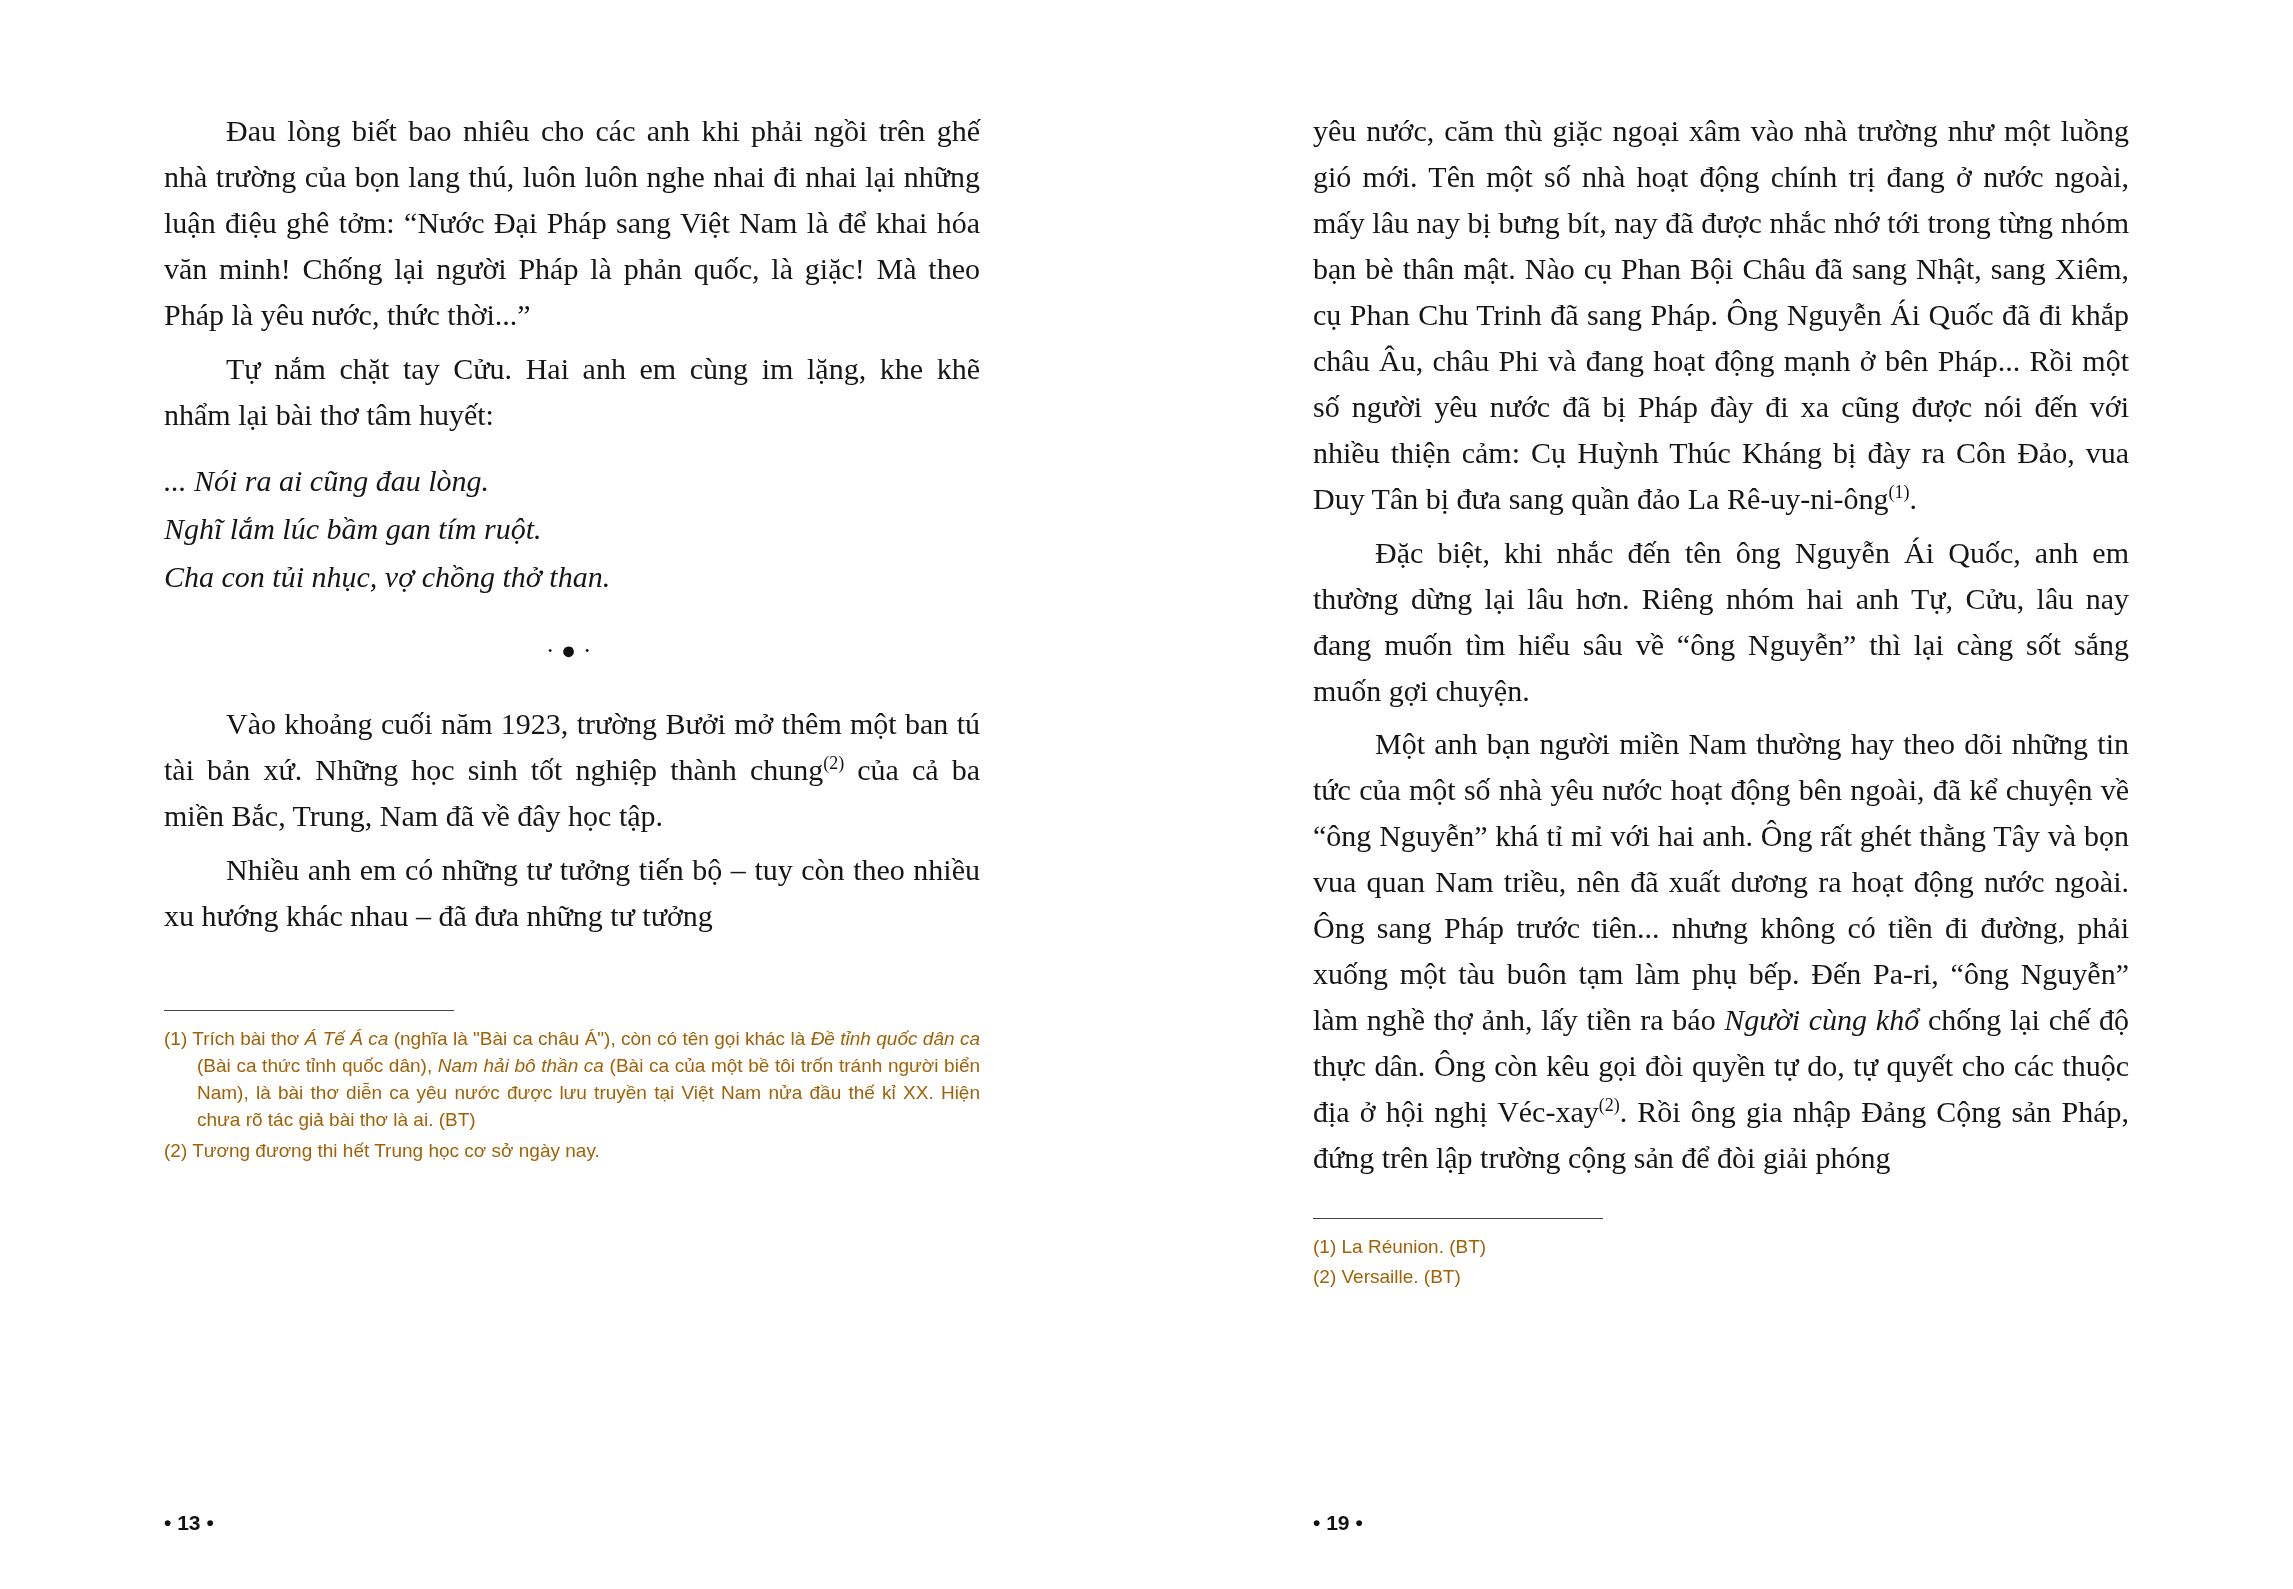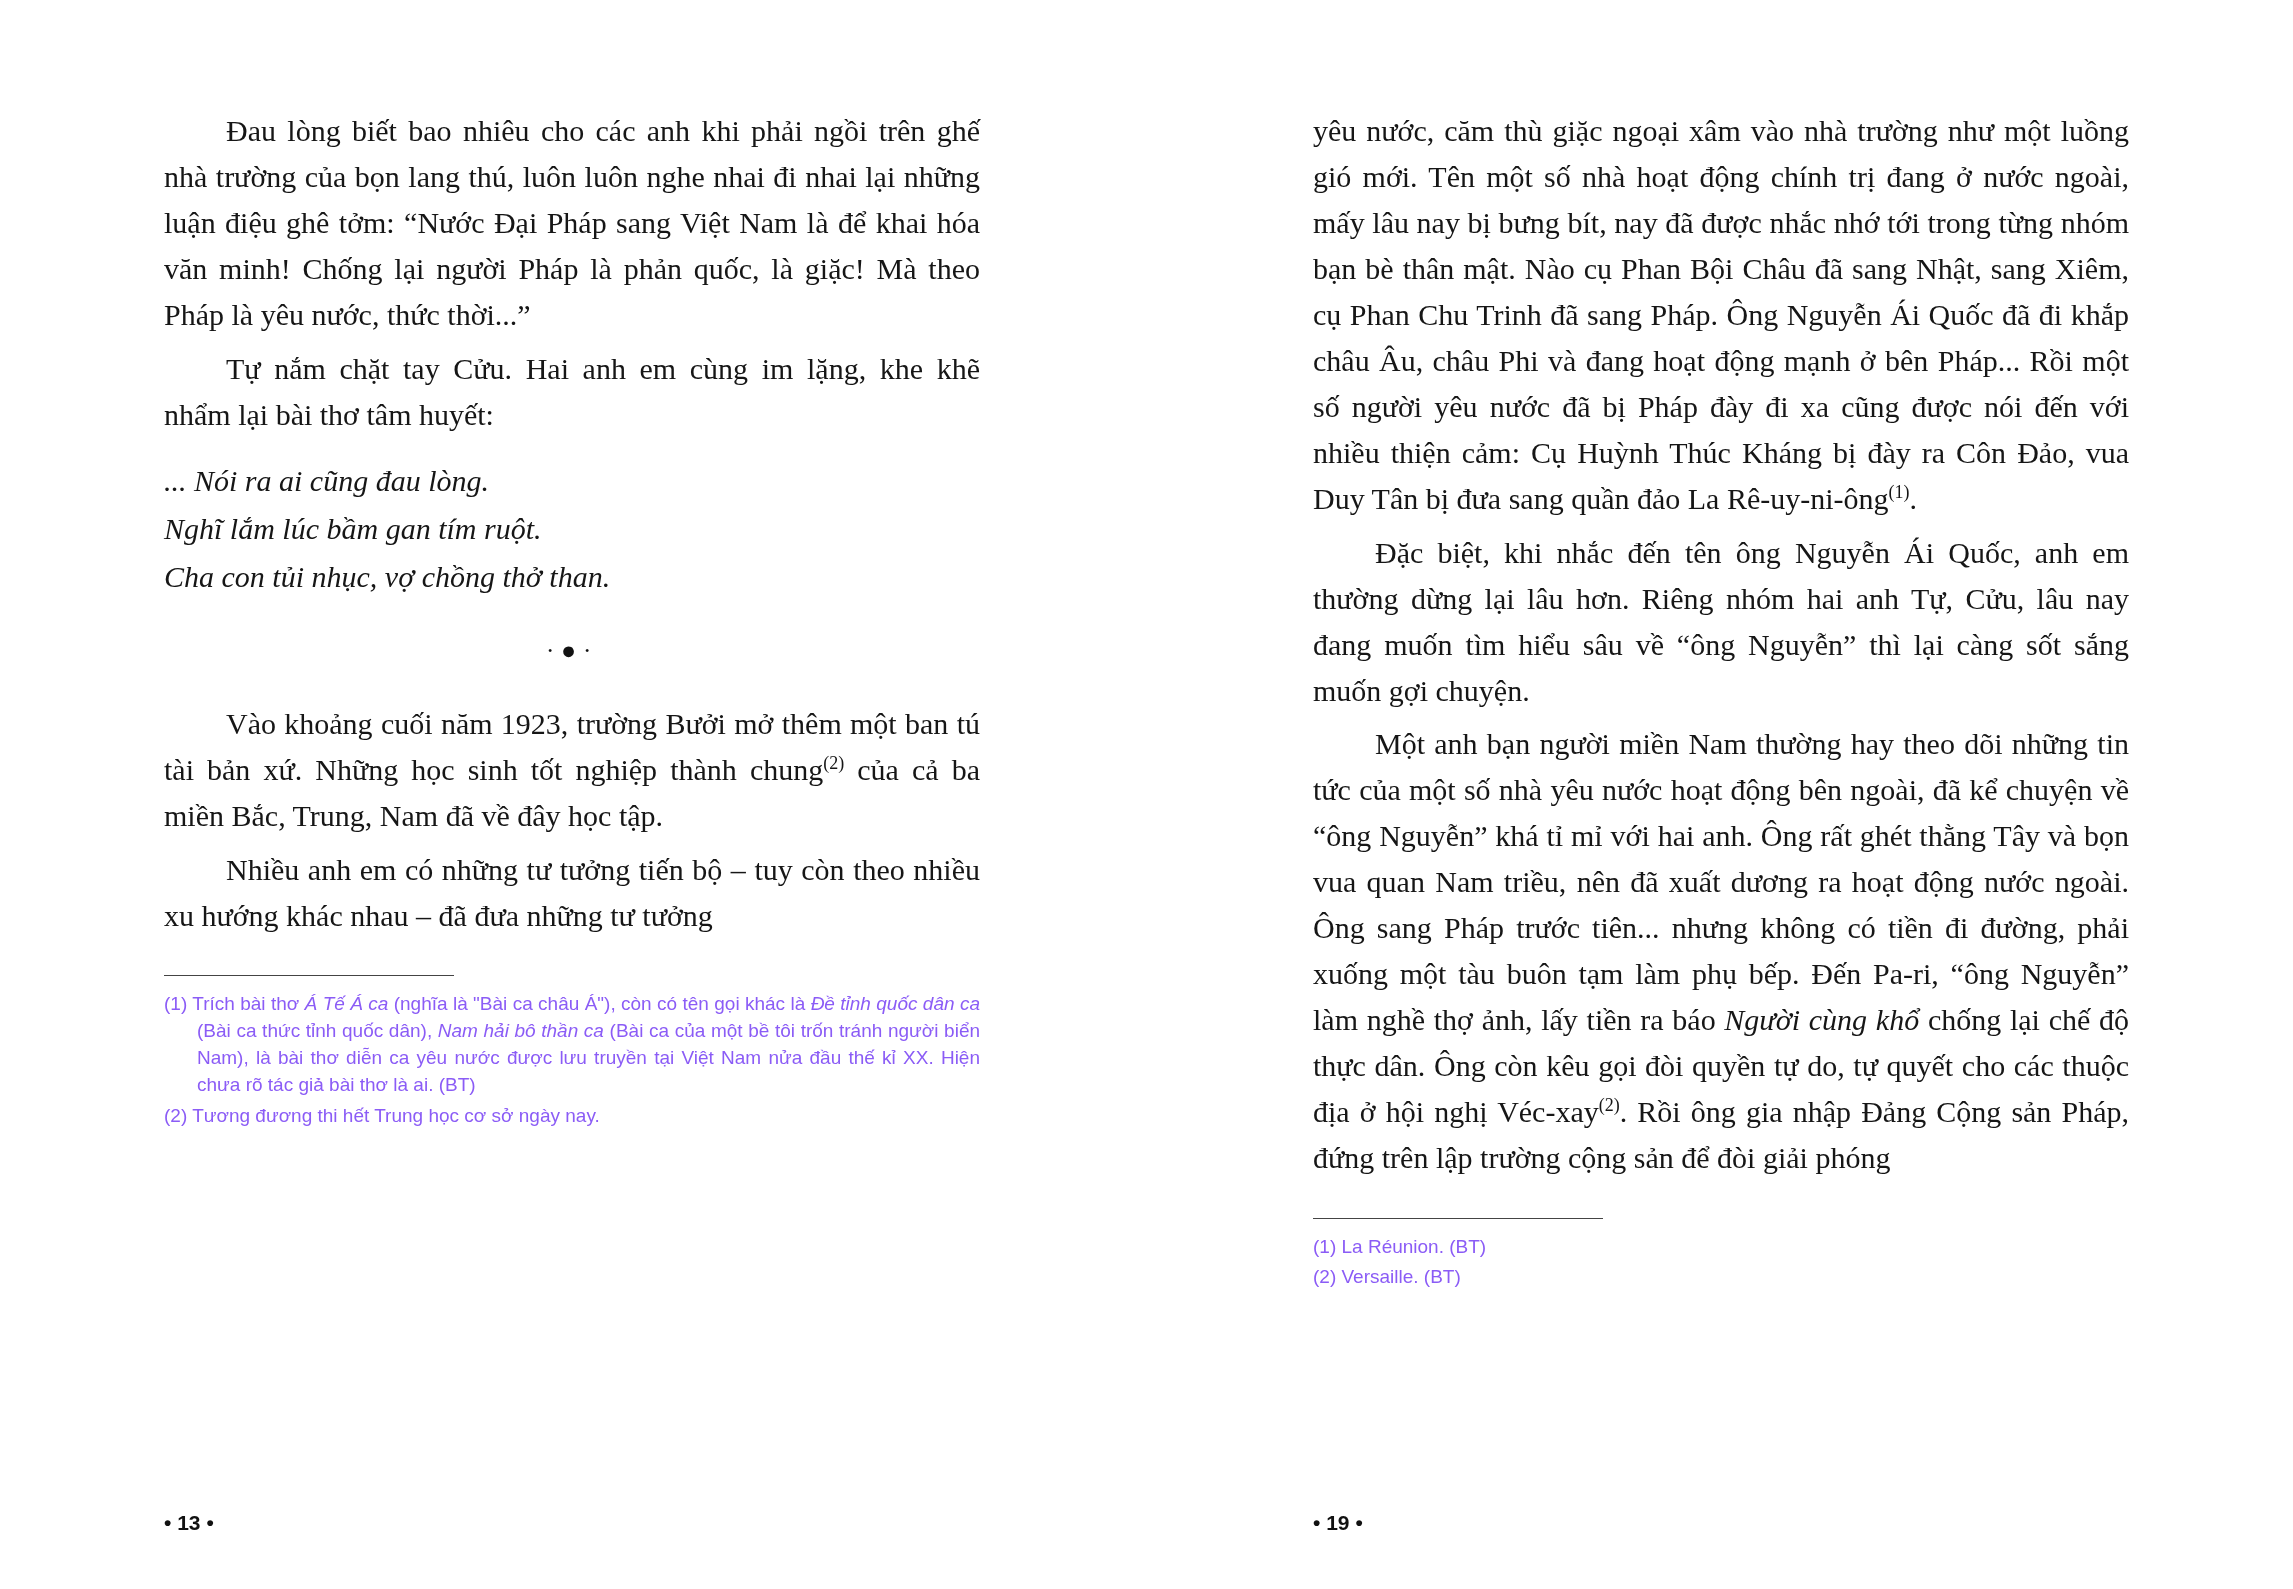--- a/index.html
+++ b/index.html
@@ -10,21 +10,21 @@
     overflow:hidden;
   }
   .book{display:flex;width:2293px;height:1589px;background:#ffffff;}
   .page{
     position:relative;
     width:816px;height:1589px;
     display:flex;flex-direction:column;
     box-sizing:border-box;
     padding-top:108px;
   }
-  .page.left{margin-left:164px;}
+  .page.left{margin-left:164px;gap:35px;}
   .page.right{margin-left:333px;}
   .page-content{
     font-size:30px;line-height:46px;
     text-align:justify;
   }
   p.para{margin:0 0 7.7px 0;text-indent:62px;}
   p.para.no-indent{text-indent:0;}
   .poem{
     font-style:italic;text-align:left;
     margin:19.3px 0 23px 0;
@@ -32,21 +32,21 @@
   .poem-line{line-height:48px;}
   .ornament{
     text-align:center;margin:27px 0;
     font-size:25px;letter-spacing:6.8px;color:#111;
   }
   sup{font-size:0.60em;line-height:0;vertical-align:super;}
   em{font-style:italic;}
   .footnotes{
     margin-top:29px;
     font-family:"Liberation Sans", sans-serif;
-    font-size:19px;line-height:27px;color:#8b5cf6;
+    font-size:19px;line-height:27px;color:#a16207;
     text-align:justify;
   }
   .fn-rule{width:290px;border-top:1.9px solid #444;margin:0 0 13.5px 0;}
   p.footnote{margin:0 0 3.9px 0;padding-left:33px;text-indent:-33px;}
   .page-footer{
     position:absolute;left:0;right:0;bottom:54px;
     text-align:left;
     font-family:"Liberation Sans", sans-serif;
     font-size:21px;font-weight:bold;color:#111;
   }

